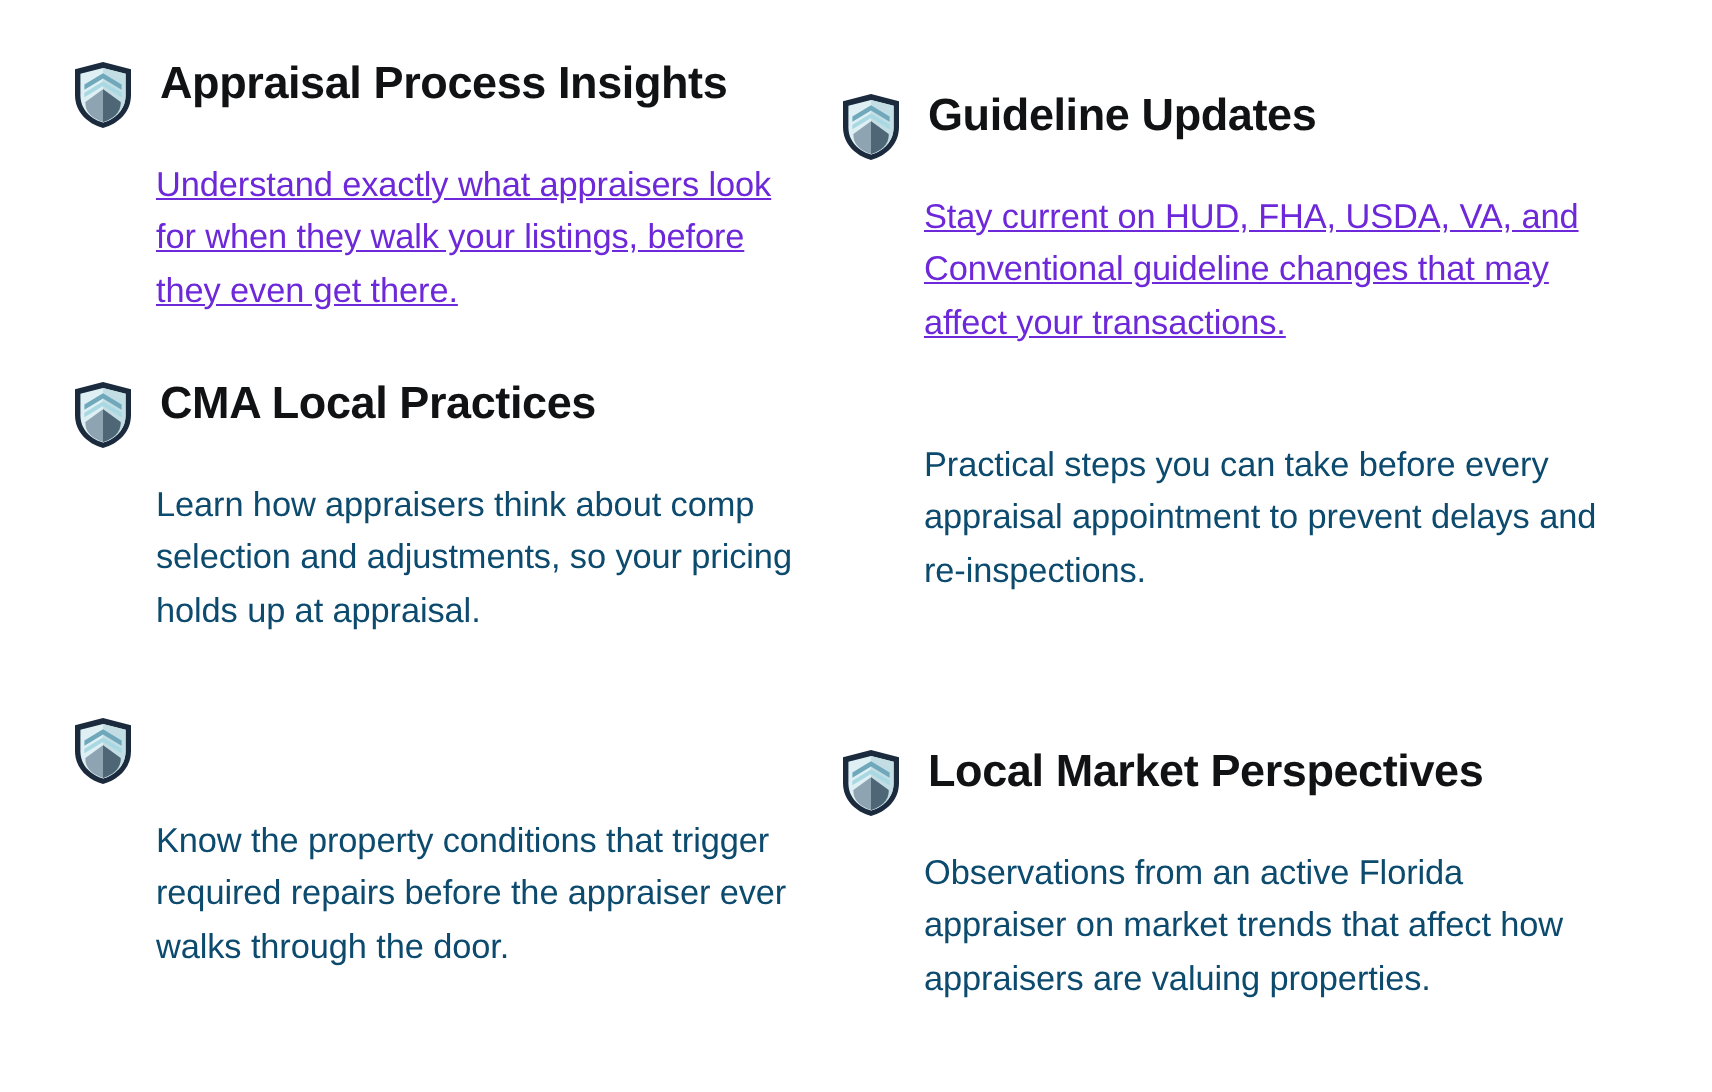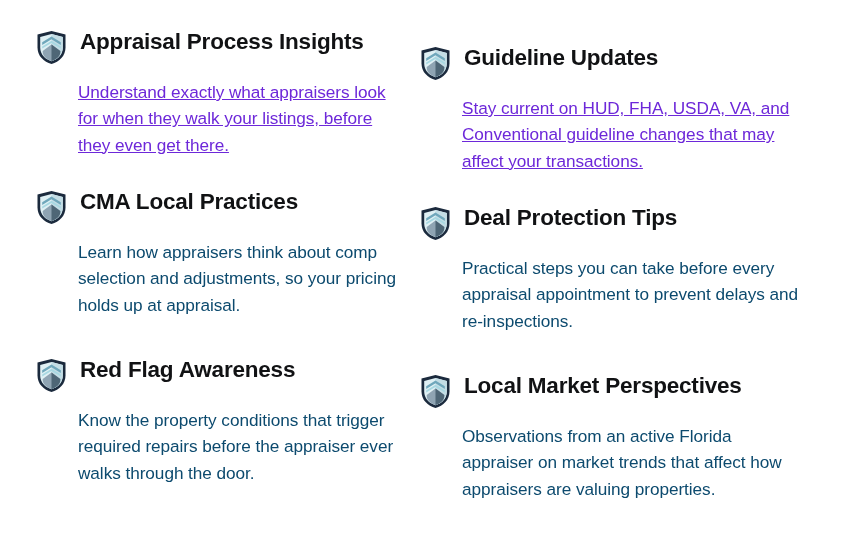--- a/index.html
+++ b/index.html
@@ -126,47 +126,34 @@
         <path d="M6.2 16.4 L15.5 10.8 L24.8 16.4 L24.8 18.6 L15.5 13 L6.2 18.6 Z" fill="#a8d8e2"></path>
         <path d="M15.5 14.6 L24.3 21 L24.3 21.7 C24.3 26.2 20.5 29.4 15.5 31 C10.5 29.4 6.7 26.2 6.7 21.7 L6.7 21 Z" fill="#8fa4b3"></path>
         <path d="M15.5 14.6 L24.3 21 L24.3 21.7 C24.3 26.2 20.5 29.4 15.5 31 Z" fill="#4e6676"></path>
       </svg>
       <div class="card-title">CMA Local Practices</div>
     </div>
     <div class="card-body">Learn how appraisers think about comp selection and adjustments, so your pricing holds up at appraisal.</div>
   </div>
 
   <div class="feature-card col-right">
-    <div class="card-head">
-      <svg class="shield-icon" viewBox="0 0 31 35">
-        <path d="M15.5 1 L29.5 4.6 L29.5 17.5 C29.5 26 23.3 31.8 15.5 34 C7.7 31.8 1.5 26 1.5 17.5 L1.5 4.6 Z" fill="#1b2a3d"></path>
-        <path d="M15.5 4 L26.8 6.9 L26.8 17.6 C26.8 24.6 21.8 29.4 15.5 31.3 C9.2 29.4 4.2 24.6 4.2 17.6 L4.2 6.9 Z" fill="#dff0f4"></path>
-        <path d="M15.5 4 L26.8 6.9 L26.8 17.6 C26.8 24.6 21.8 29.4 15.5 31.3 Z" fill="#c3dde5"></path>
-        <path d="M6.2 12.2 L15.5 6.6 L24.8 12.2 L24.8 14.9 L15.5 9.3 L6.2 14.9 Z" fill="#6fa7bb"></path>
-        <path d="M6.2 16.4 L15.5 10.8 L24.8 16.4 L24.8 18.6 L15.5 13 L6.2 18.6 Z" fill="#a8d8e2"></path>
-        <path d="M15.5 14.6 L24.3 21 L24.3 21.7 C24.3 26.2 20.5 29.4 15.5 31 C10.5 29.4 6.7 26.2 6.7 21.7 L6.7 21 Z" fill="#8fa4b3"></path>
-        <path d="M15.5 14.6 L24.3 21 L24.3 21.7 C24.3 26.2 20.5 29.4 15.5 31 Z" fill="#4e6676"></path>
-      </svg>
-      <div class="card-title">Deal Protection Tips</div>
-    </div>
     <div class="card-body">Practical steps you can take before every appraisal appointment to prevent delays and re-inspections.</div>
   </div>
 
   <div class="feature-card col-left">
     <div class="card-head">
       <svg class="shield-icon" viewBox="0 0 31 35">
         <path d="M15.5 1 L29.5 4.6 L29.5 17.5 C29.5 26 23.3 31.8 15.5 34 C7.7 31.8 1.5 26 1.5 17.5 L1.5 4.6 Z" fill="#1b2a3d"></path>
         <path d="M15.5 4 L26.8 6.9 L26.8 17.6 C26.8 24.6 21.8 29.4 15.5 31.3 C9.2 29.4 4.2 24.6 4.2 17.6 L4.2 6.9 Z" fill="#dff0f4"></path>
         <path d="M15.5 4 L26.8 6.9 L26.8 17.6 C26.8 24.6 21.8 29.4 15.5 31.3 Z" fill="#c3dde5"></path>
         <path d="M6.2 12.2 L15.5 6.6 L24.8 12.2 L24.8 14.9 L15.5 9.3 L6.2 14.9 Z" fill="#6fa7bb"></path>
         <path d="M6.2 16.4 L15.5 10.8 L24.8 16.4 L24.8 18.6 L15.5 13 L6.2 18.6 Z" fill="#a8d8e2"></path>
         <path d="M15.5 14.6 L24.3 21 L24.3 21.7 C24.3 26.2 20.5 29.4 15.5 31 C10.5 29.4 6.7 26.2 6.7 21.7 L6.7 21 Z" fill="#8fa4b3"></path>
         <path d="M15.5 14.6 L24.3 21 L24.3 21.7 C24.3 26.2 20.5 29.4 15.5 31 Z" fill="#4e6676"></path>
       </svg>
-      <div class="card-title">Red Flag Awareness</div>
     </div>
     <div class="card-body">Know the property conditions that trigger required repairs before the appraiser ever walks through the door.</div>
   </div>
 
   <div class="feature-card col-right">
     <div class="card-head">
       <svg class="shield-icon" viewBox="0 0 31 35">
         <path d="M15.5 1 L29.5 4.6 L29.5 17.5 C29.5 26 23.3 31.8 15.5 34 C7.7 31.8 1.5 26 1.5 17.5 L1.5 4.6 Z" fill="#1b2a3d"></path>
         <path d="M15.5 4 L26.8 6.9 L26.8 17.6 C26.8 24.6 21.8 29.4 15.5 31.3 C9.2 29.4 4.2 24.6 4.2 17.6 L4.2 6.9 Z" fill="#dff0f4"></path>
         <path d="M15.5 4 L26.8 6.9 L26.8 17.6 C26.8 24.6 21.8 29.4 15.5 31.3 Z" fill="#c3dde5"></path>

